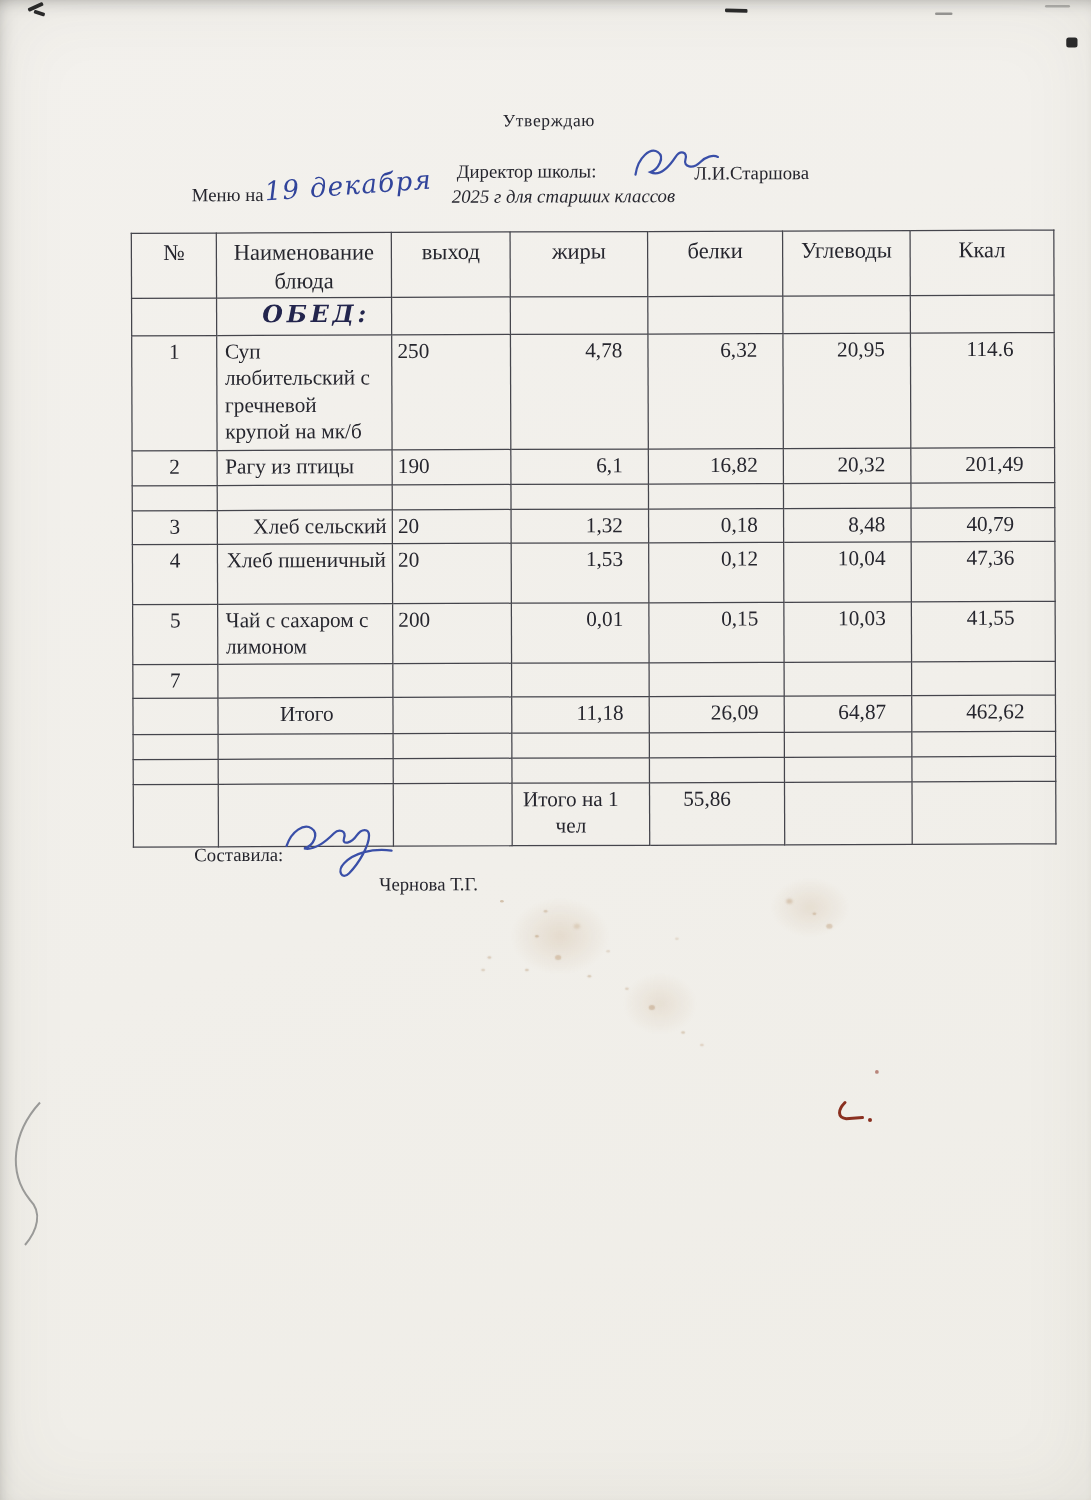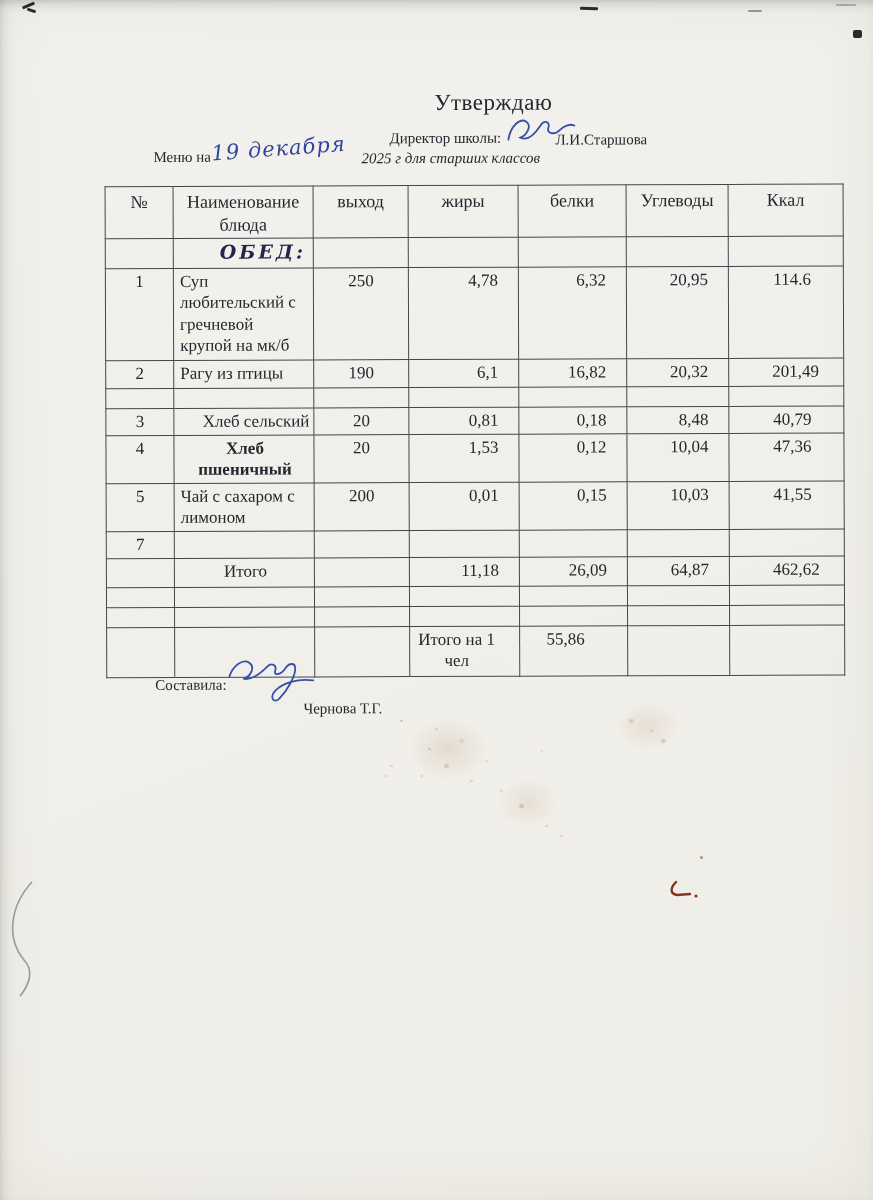--- a/index.html
+++ b/index.html
@@ -9,49 +9,49 @@
     box-shadow: inset 0 0 60px rgba(90,85,70,0.08),
                 inset 0 10px 14px -10px rgba(0,0,0,0.28),
                 inset 10px 0 16px -12px rgba(0,0,0,0.22);
     font-family: "Liberation Serif", serif;
     color:#26262e;
   }
   .content { position:absolute; inset:0; transform: rotate(-0.2deg); }
 
   .abs { position:absolute; }
   .t15 { font-size:15px; }
-  .title { font-size:23px; letter-spacing:0.5px;margin-left:32px; }
+  .title { font-size:14px; letter-spacing:0.5px; }
 
   .handwriting {
     font-family:"DejaVu Serif", serif; font-style:italic; color:#31449b;
   }
   .hw-date { font-size:21px; transform:rotate(-4deg); letter-spacing:1px; }
 
   
   table.menu {
     position:absolute; left:106px; top:185px; width:738px;
     border-collapse:collapse; table-layout:fixed;
     font-size:17px; line-height:1.25; color:#26262e;
   }
   table.menu td, table.menu th {
     border:1.5px solid #45454c; vertical-align:top; padding:2px 4px;
     overflow:hidden;
   }
   table.menu th { font-weight:normal; font-size:18px; text-align:center; vertical-align:top; padding-top:4px; }
   table.menu td:nth-child(1) { text-align:center; }
   table.menu td:nth-child(2) { text-align:left; padding-left:6px; }
-  table.menu td:nth-child(3) { text-align:center; }
+  table.menu td:nth-child(3) { }
   table.menu td:nth-child(4),
   table.menu td:nth-child(5),
   table.menu td:nth-child(6) { text-align:right; padding-right:20px; }
   table.menu td:nth-child(7) { text-align:right; padding-right:32px;padding-left:43px; }
 
   tr.handwritten td:nth-child(2) {
     font-family:"DejaVu Serif", serif; font-style:italic; font-weight:bold;
-    font-size:19px; letter-spacing:3px; color:#23254d; padding-left:46px;
+    font-size:19px; letter-spacing:3px; color:#23254d; padding-left:36px;
   }
 
   
   .mark { position:absolute; background:#2a2a2a; border-radius:1px; }
   .curve-svg { position:absolute; }
 
   .stain-blob { position:absolute; border-radius:50%; filter:blur(1px); }
   .blob1 { left:408px; top:718px; width:80px; height:62px;
     background: radial-gradient(ellipse at center, rgba(172,126,72,0.17), rgba(172,126,72,0) 70%); }
   .blob2 { left:616px; top:702px; width:64px; height:48px;
@@ -95,21 +95,21 @@
   <div class="mark" style="left:853px; top:30px; width:9px; height:8px; border-radius:2px;"></div>
 
   <svg class="curve-svg" style="left:0; top:878px;" width="52" height="122" viewBox="0 0 52 122">
     <path d="M32 4 C10 28, 6 60, 24 82 C34 92, 30 106, 20 118" stroke="#9a9a98" stroke-width="1.6" fill="none"></path>
   </svg>
 
   <div class="content">
 
     <div class="abs title" style="left:404px; top:90px;">Утверждаю</div>
 
-    <div class="abs t15" style="left:367px; top:130px;margin-left:24px;">Директор школы:</div>
+    <div class="abs t15" style="left:367px; top:130px;">Директор школы:</div>
     <svg class="abs" style="left:508px; top:114px;" width="70" height="34" viewBox="0 0 70 34">
       <path d="M2 26 C4 12 14 4 20 8 C26 12 20 22 14 24 C22 28 30 18 34 12 C38 6 44 8 42 14 C40 20 48 22 54 16 C58 12 64 10 68 12" stroke="#3a4fa8" stroke-width="1.8" fill="none" stroke-linecap="round"></path>
     </svg>
     <div class="abs t15" style="left:557px; top:132px;">Л.И.Старшова</div>
 
     <div class="abs t15" style="left:155px; top:148px;">Меню на</div>
     <div class="abs handwriting hw-date" style="left:213px; top:136px;">19 декабря</div>
     <div class="abs t15" style="left:363px; top:150px;font-style:italic;">2025 г для старших классов</div>
 
     <table class="menu">
@@ -167,28 +167,28 @@
     <td></td>
     <td></td>
     <td></td>
     <td></td>
     <td></td>
   </tr>
           <tr style="height: 27px;">
     <td>3</td>
     <td style="text-align: right;">Хлеб сельский</td>
     <td>20</td>
-    <td>0,81</td>
+    <td>1,32</td>
     <td>0,18</td>
     <td>8,48</td>
     <td>40,79</td>
   </tr>
           <tr style="height: 48px;">
     <td>4</td>
-    <td style="text-align: center; font-weight: bold;">Хлеб пшеничный</td>
+    <td style="text-align: center;">Хлеб пшеничный</td>
     <td>20</td>
     <td>1,53</td>
     <td>0,12</td>
     <td>10,04</td>
     <td>47,36</td>
   </tr>
           <tr style="height: 48px;">
     <td>5</td>
     <td>Чай с сахаром с лимоном</td>
     <td>200</td>

